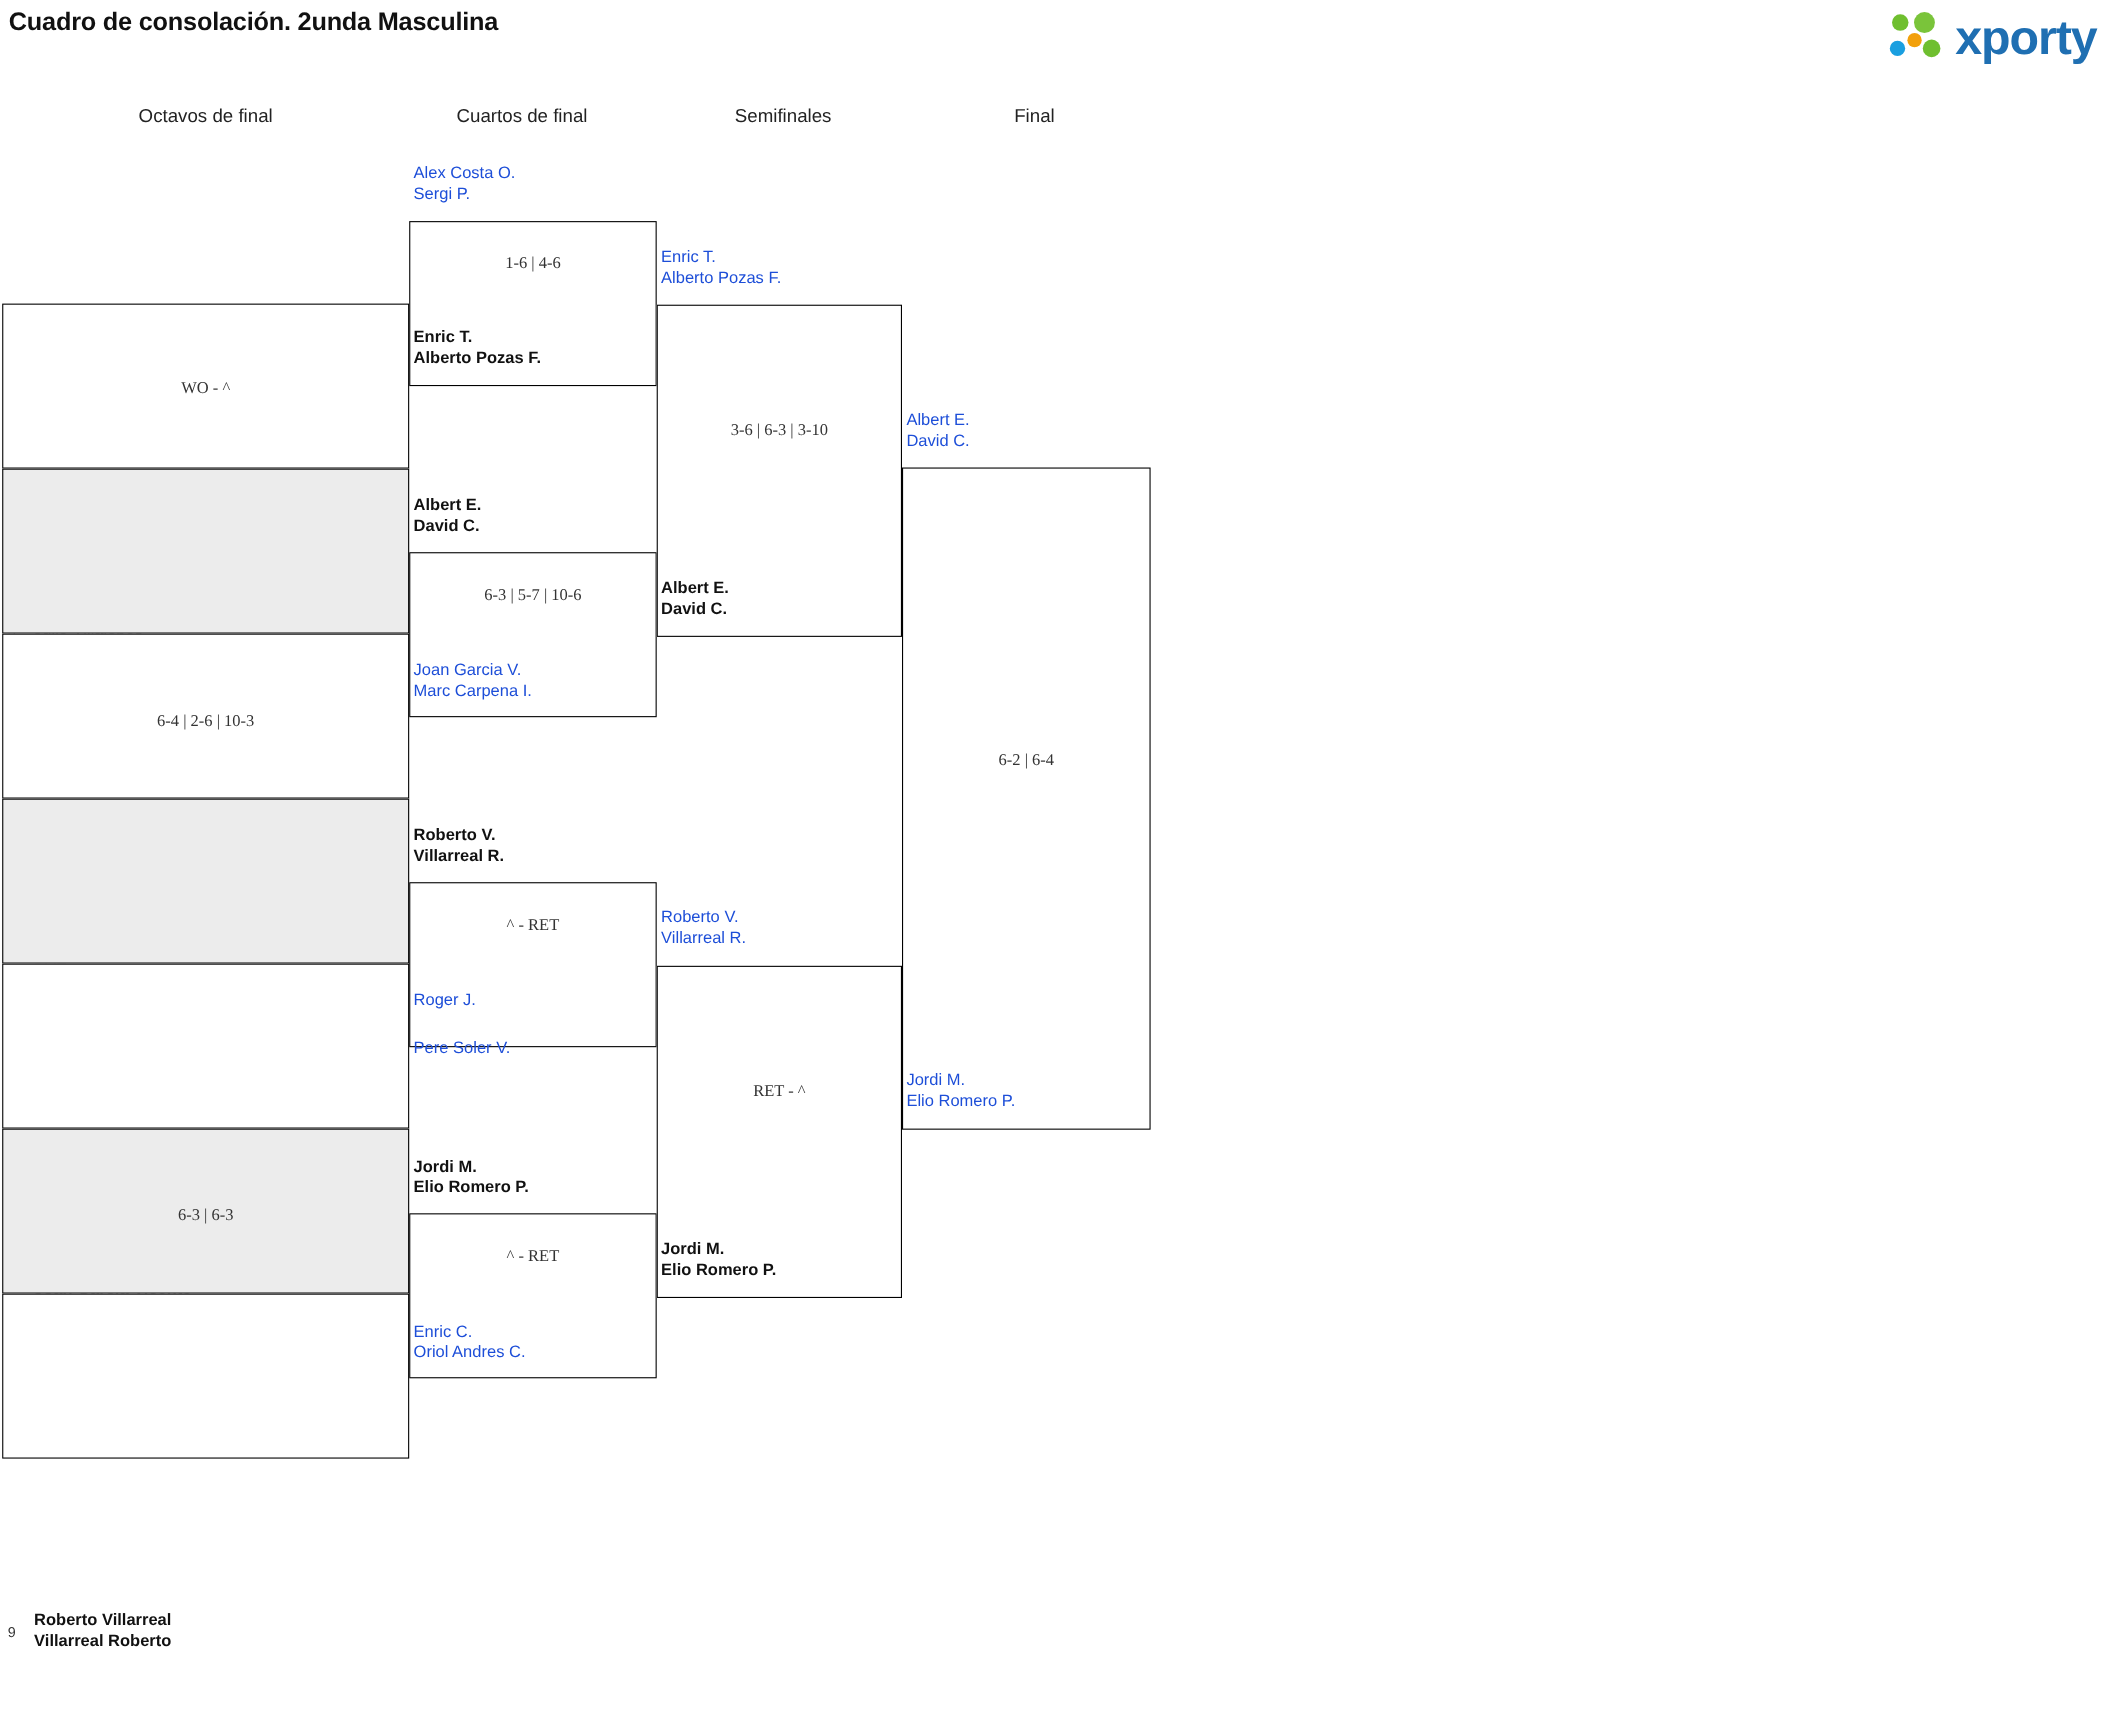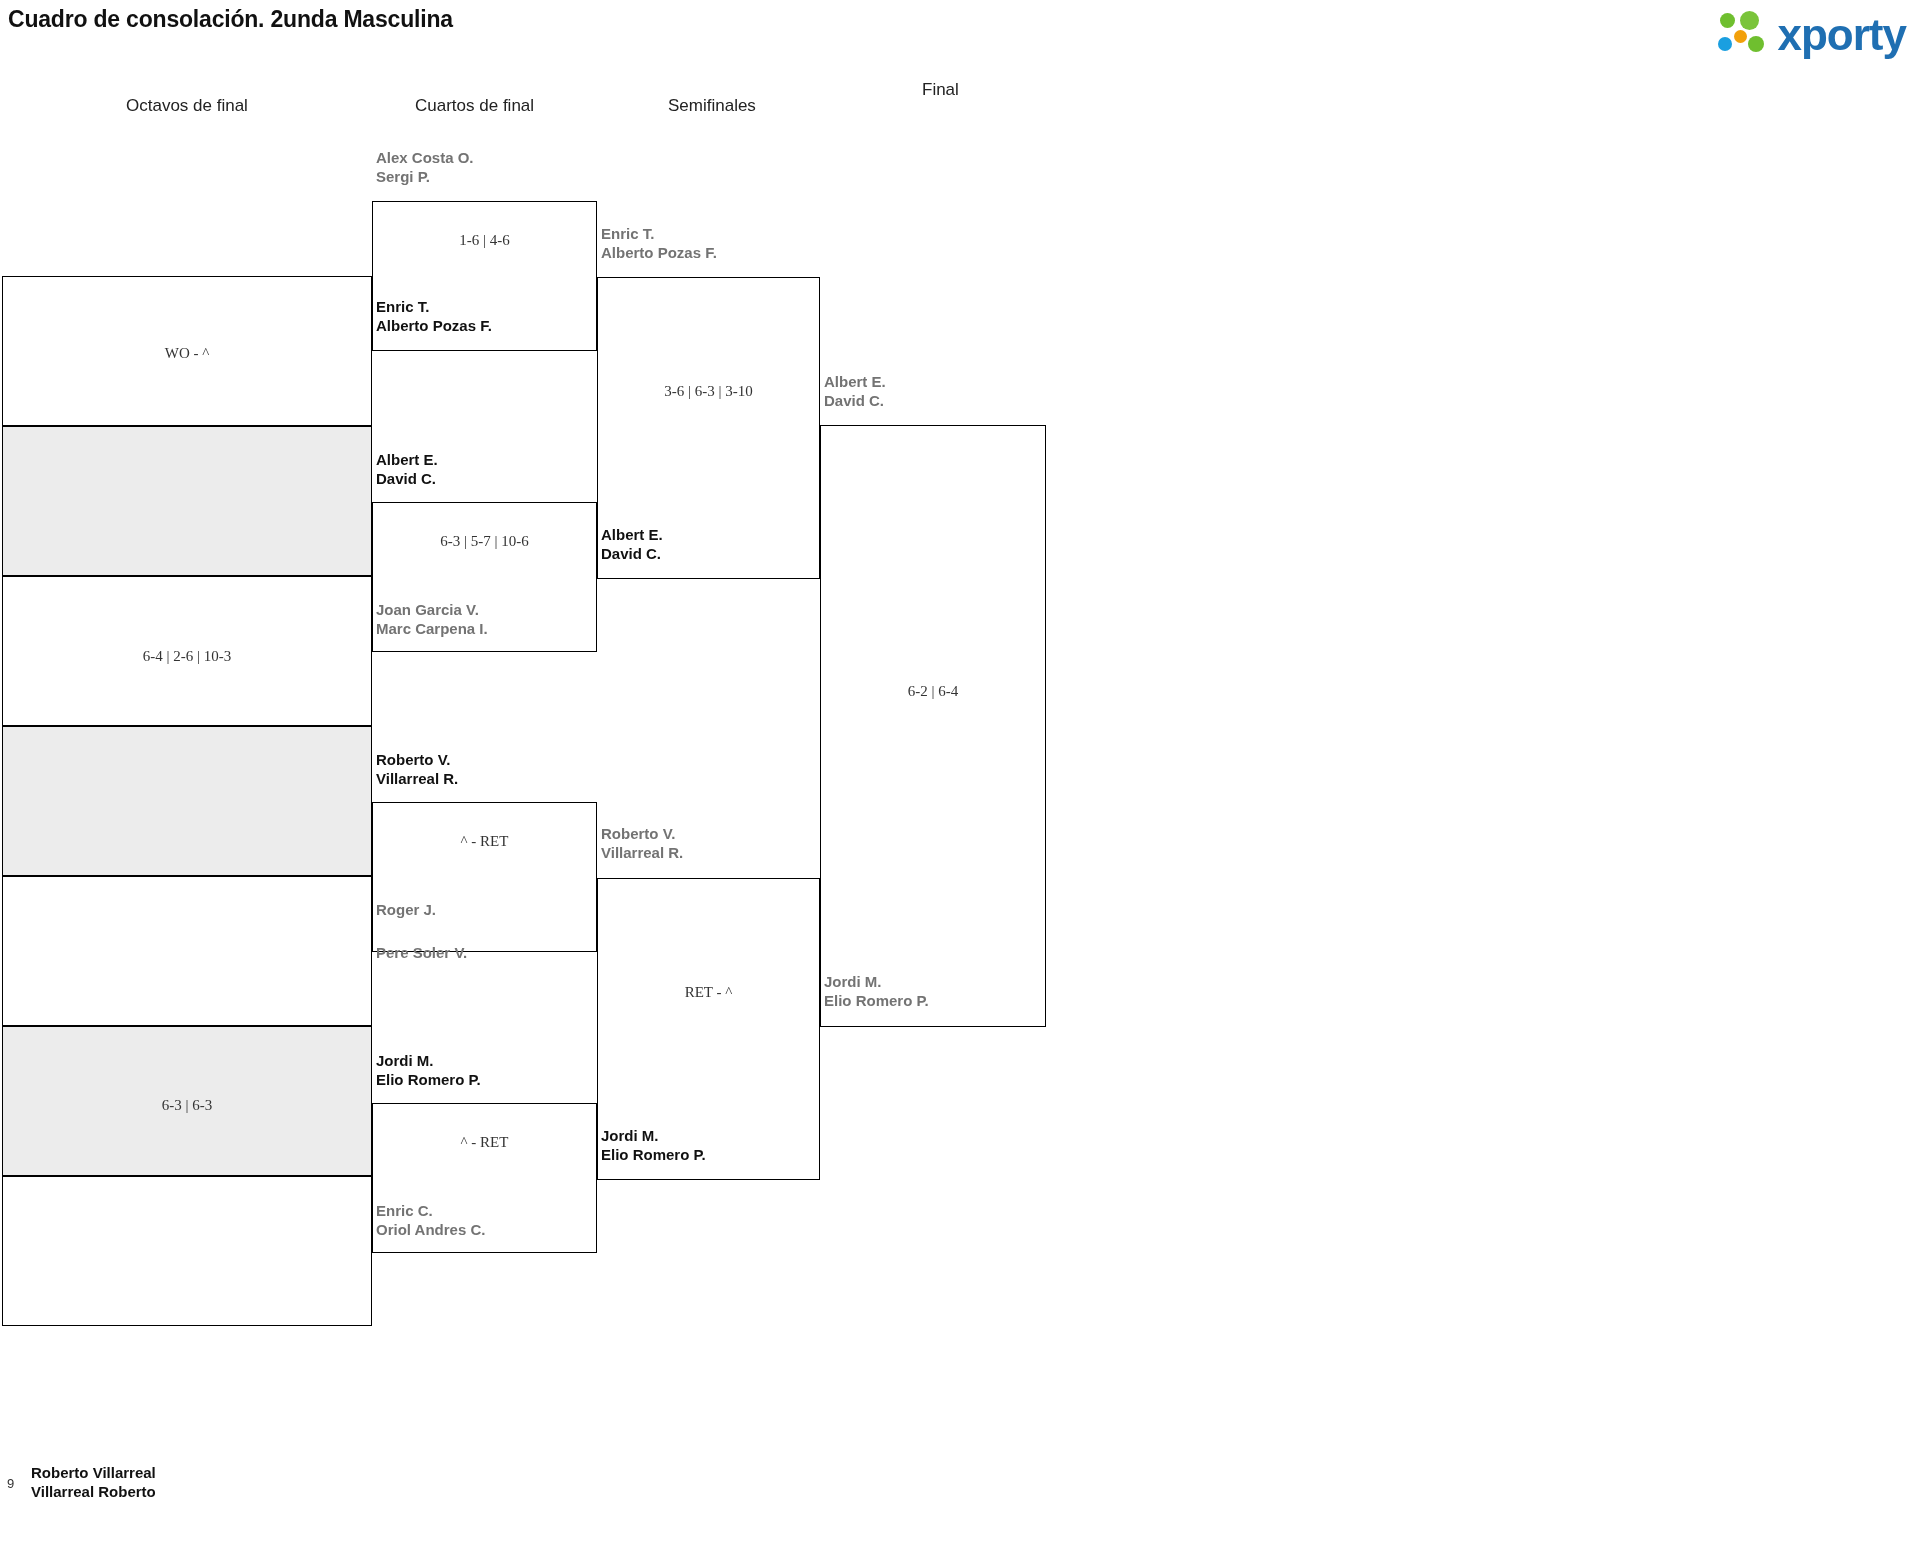--- a/index.html
+++ b/index.html
@@ -104,21 +104,21 @@
     text-align: center;
     font-family: Liberation Serif, serif;
   }
   .label-free {
     position: absolute;
     font-size: 15px;
     line-height: 19px;
     white-space: nowrap;
   }
   .label-free.bold { font-weight: bold; color: #111; }
-  .label-free.norm { font-weight: bold; color: #737373; }
+  .label-free.norm { font-weight: normal; color: #1d4ed8; }
 </style>
 </head>
 <body>
 
 <div id="page">
 
   <div class="title-block">
     <div class="title-line">Cuadro de consolación. 2unda Masculina</div>
   </div>
 
@@ -129,21 +129,21 @@
         <i class="d3"></i>
         <i class="d4"></i>
         <i class="d5"></i>
     </span>
     <span class="logo-text">xporty</span>
   </div>
 
   <div class="round-head" style="left:126px; top:96px;">Octavos de final</div>
   <div class="round-head" style="left:415px; top:96px;">Cuartos de final</div>
   <div class="round-head" style="left:668px; top:96px;">Semifinales</div>
-  <div class="round-head" style="left:922px; top:80px;">Final</div>
+  <div class="round-head" style="left:922px; top:96px;">Final</div>
 
   <div class="score" style="left:2px; top:238px; width:370px;"></div>
 
   <div class="cell" style="left:2px; top:276px; width:370px; height:150px;">
     <div class="seed" style="top:289px;">3</div>
     <div class="pair norm" style="left:28px; top:285px;">Julio Villalobos</div>
     <div class="pair norm" style="left:28px; top:304px;">Pablo Villalobos</div>
     <div class="seed" style="top:400px;">4</div>
     <div class="pair bold" style="left:28px; top:384px;">Enric Tresserras</div>
     <div class="pair bold" style="left:28px; top:403px;">Alberto Pozas Fernandez</div>

